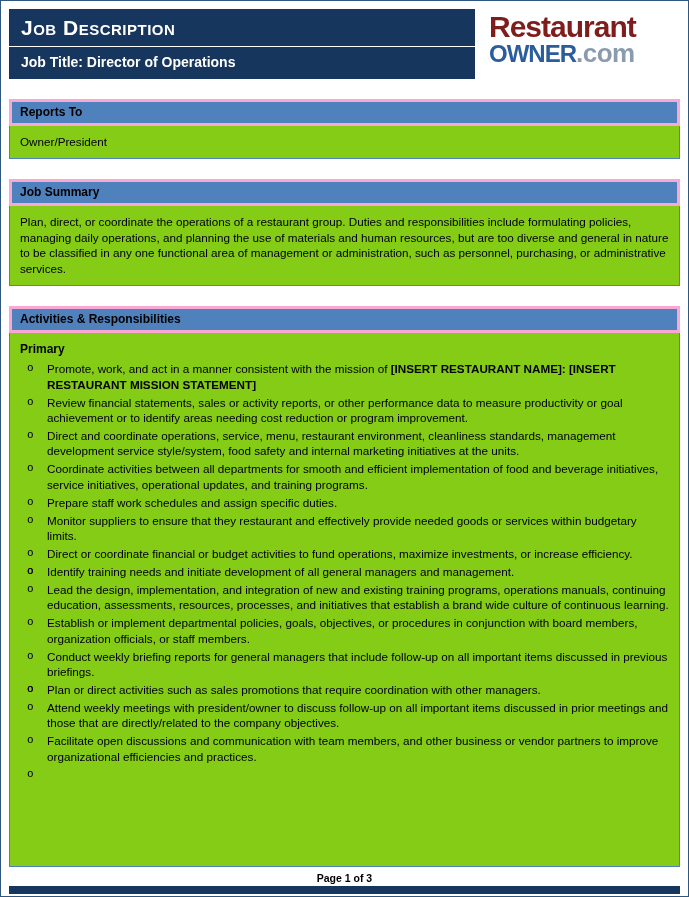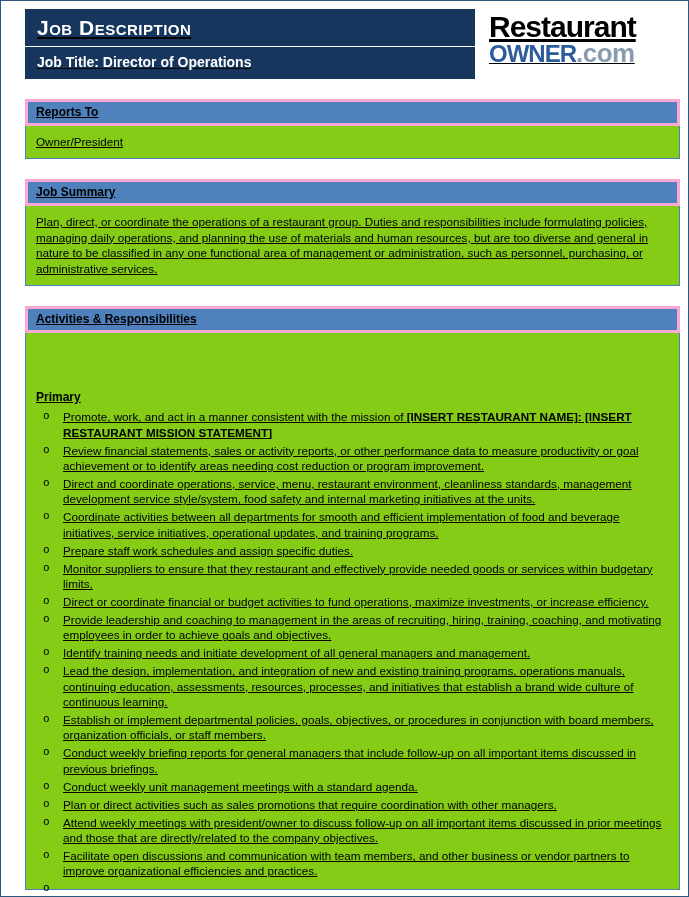--- a/index.html
+++ b/index.html
@@ -3,54 +3,53 @@
 <meta charset="utf-8">
 <style>
   * { margin:0; padding:0; box-sizing:border-box; }
   html,body { background:#ffffff; }
   body { font-family:"Liberation Sans", sans-serif; color:#000; }
 
   .page {
     width:689px; height:897px;
     border:1px solid #2E567F;
     background:#fff;
-    padding:8px 8px 2px 24px;
+    padding:8px 8px 2px 8px;
     display:flex; flex-direction:column;
     overflow:hidden;
     position:relative;
-    text-decoration:underline;
   }
 
   
   .header-row { display:flex; margin-bottom:20px; }
   .banner { background:#17365D; color:#fff; flex:1; padding:5px 10px 0 10px; }
   .doc-title { font-variant:small-caps; font-weight:bold; font-size:21px; letter-spacing:.5px; padding:2px 0 6px 2px; }
   .banner-divider { border-top:1px solid #ffffff; margin:0 -10px; }
   .job-title { font-size:14px; font-weight:bold; padding:7px 2px 9px 2px; }
   .logo-box { width:205px; background:#fff; padding:3px 0 0 14px; line-height:1; }
-  .logo-restaurant { color:#000000; font-weight:bold; font-size:30px; letter-spacing:-1px; }
+  .logo-restaurant { color:#7f1d1d; font-weight:bold; font-size:30px; letter-spacing:-1px; }
   .logo-line2 { margin-top:-2px; }
   .logo-owner { color:#2B5C9B; font-weight:bold; font-size:24px; letter-spacing:-1px; }
   .logo-com { color:#8A9BB0; font-weight:bold; font-size:26px; letter-spacing:-0.5px; }
 
   
   section { margin-bottom:20px; }
   .sec-head {
     background:#4F81BD; border:3px solid #f9a8d4;
     color:#000000; font-weight:bold; font-size:12px;
     padding:3px 8px 4px 8px;
   }
   .sec-body {
     border:1px solid #4F81BD; border-top:none;
     padding:8px 10px; font-size:11.7px; line-height:1.35;
     background:#84cc16;
   }
   .activities { flex:1; display:flex; flex-direction:column; margin-bottom:4px; }
   .activities .sec-body { flex:1; }
-  .primary { font-weight:bold; font-size:12px; margin-bottom:4px;margin-top:48px; }
+  .primary { font-weight:bold; font-size:12px; margin-bottom:4px; }
 
   ul.acts { list-style:none; }
   ul.acts li { position:relative; padding-left:27px; margin-bottom:2.5px; font-size:11.7px; line-height:1.32; }
   ul.acts .bullet { position:absolute; left:7px; top:0; font-family:"DejaVu Sans Mono", monospace; font-size:11px; }
   .b { font-weight:bold; }
 
   
   .footer { text-align:center; }
   .page-num { font-size:10.5px; font-weight:bold; padding:1px 0 2px 0; }
   .footer-bar { height:8px; background:#17365D; }
@@ -87,26 +86,26 @@
     <div class="sec-body">
       <div class="primary">Primary</div>
       <ul class="acts" id="activities-list">
           <li><span class="bullet">o</span><span>Promote, work, and act in a manner consistent with the mission of </span><span class="b">[INSERT RESTAURANT NAME]: [INSERT RESTAURANT MISSION STATEMENT]</span></li>
           <li><span class="bullet">o</span><span>Review financial statements, sales or activity reports, or other performance data to measure productivity or goal achievement or to identify areas needing cost reduction or program improvement.</span></li>
           <li><span class="bullet">o</span><span>Direct and coordinate operations, service, menu, restaurant environment, cleanliness standards, management development service style/system, food safety and internal marketing initiatives at the units.</span></li>
           <li><span class="bullet">o</span><span>Coordinate activities between all departments for smooth and efficient implementation of food and beverage initiatives, service initiatives, operational updates, and training programs.</span></li>
           <li><span class="bullet">o</span><span>Prepare staff work schedules and assign specific duties.</span></li>
           <li><span class="bullet">o</span><span>Monitor suppliers to ensure that they restaurant and effectively provide needed goods or services within budgetary limits.</span></li>
           <li><span class="bullet">o</span><span>Direct or coordinate financial or budget activities to fund operations, maximize investments, or increase efficiency.</span></li>
-          <li><span class="bullet">o</span><span>Provide leadership and coaching to management in the areas of recruiting, hiring, training, coaching, and motivating employees in order to achieve goals and objectives.</span></li>
+          <li><span class="bullet">o</span></li>
           <li><span class="bullet">o</span><span>Identify training needs and initiate development of all general managers and management.</span></li>
           <li><span class="bullet">o</span><span>Lead the design, implementation, and integration of new and existing training programs, operations manuals, continuing education, assessments, resources, processes, and initiatives that establish a brand wide culture of continuous learning.</span></li>
           <li><span class="bullet">o</span><span>Establish or implement departmental policies, goals, objectives, or procedures in conjunction with board members, organization officials, or staff members.</span></li>
           <li><span class="bullet">o</span><span>Conduct weekly briefing reports for general managers that include follow-up on all important items discussed in previous briefings.</span></li>
-          <li><span class="bullet">o</span><span>Conduct weekly unit management meetings with a standard agenda.</span></li>
+          <li><span class="bullet">o</span></li>
           <li><span class="bullet">o</span><span>Plan or direct activities such as sales promotions that require coordination with other managers.</span></li>
           <li><span class="bullet">o</span><span>Attend weekly meetings with president/owner to discuss follow-up on all important items discussed in prior meetings and those that are directly/related to the company objectives.</span></li>
           <li><span class="bullet">o</span><span>Facilitate open discussions and communication with team members, and other business or vendor partners to improve organizational efficiencies and practices.</span></li>
           <li><span class="bullet">o</span></li>
         </ul>
     </div>
   </section>
 
   <div class="footer">
     <div class="page-num">Page 1 of 3</div>

